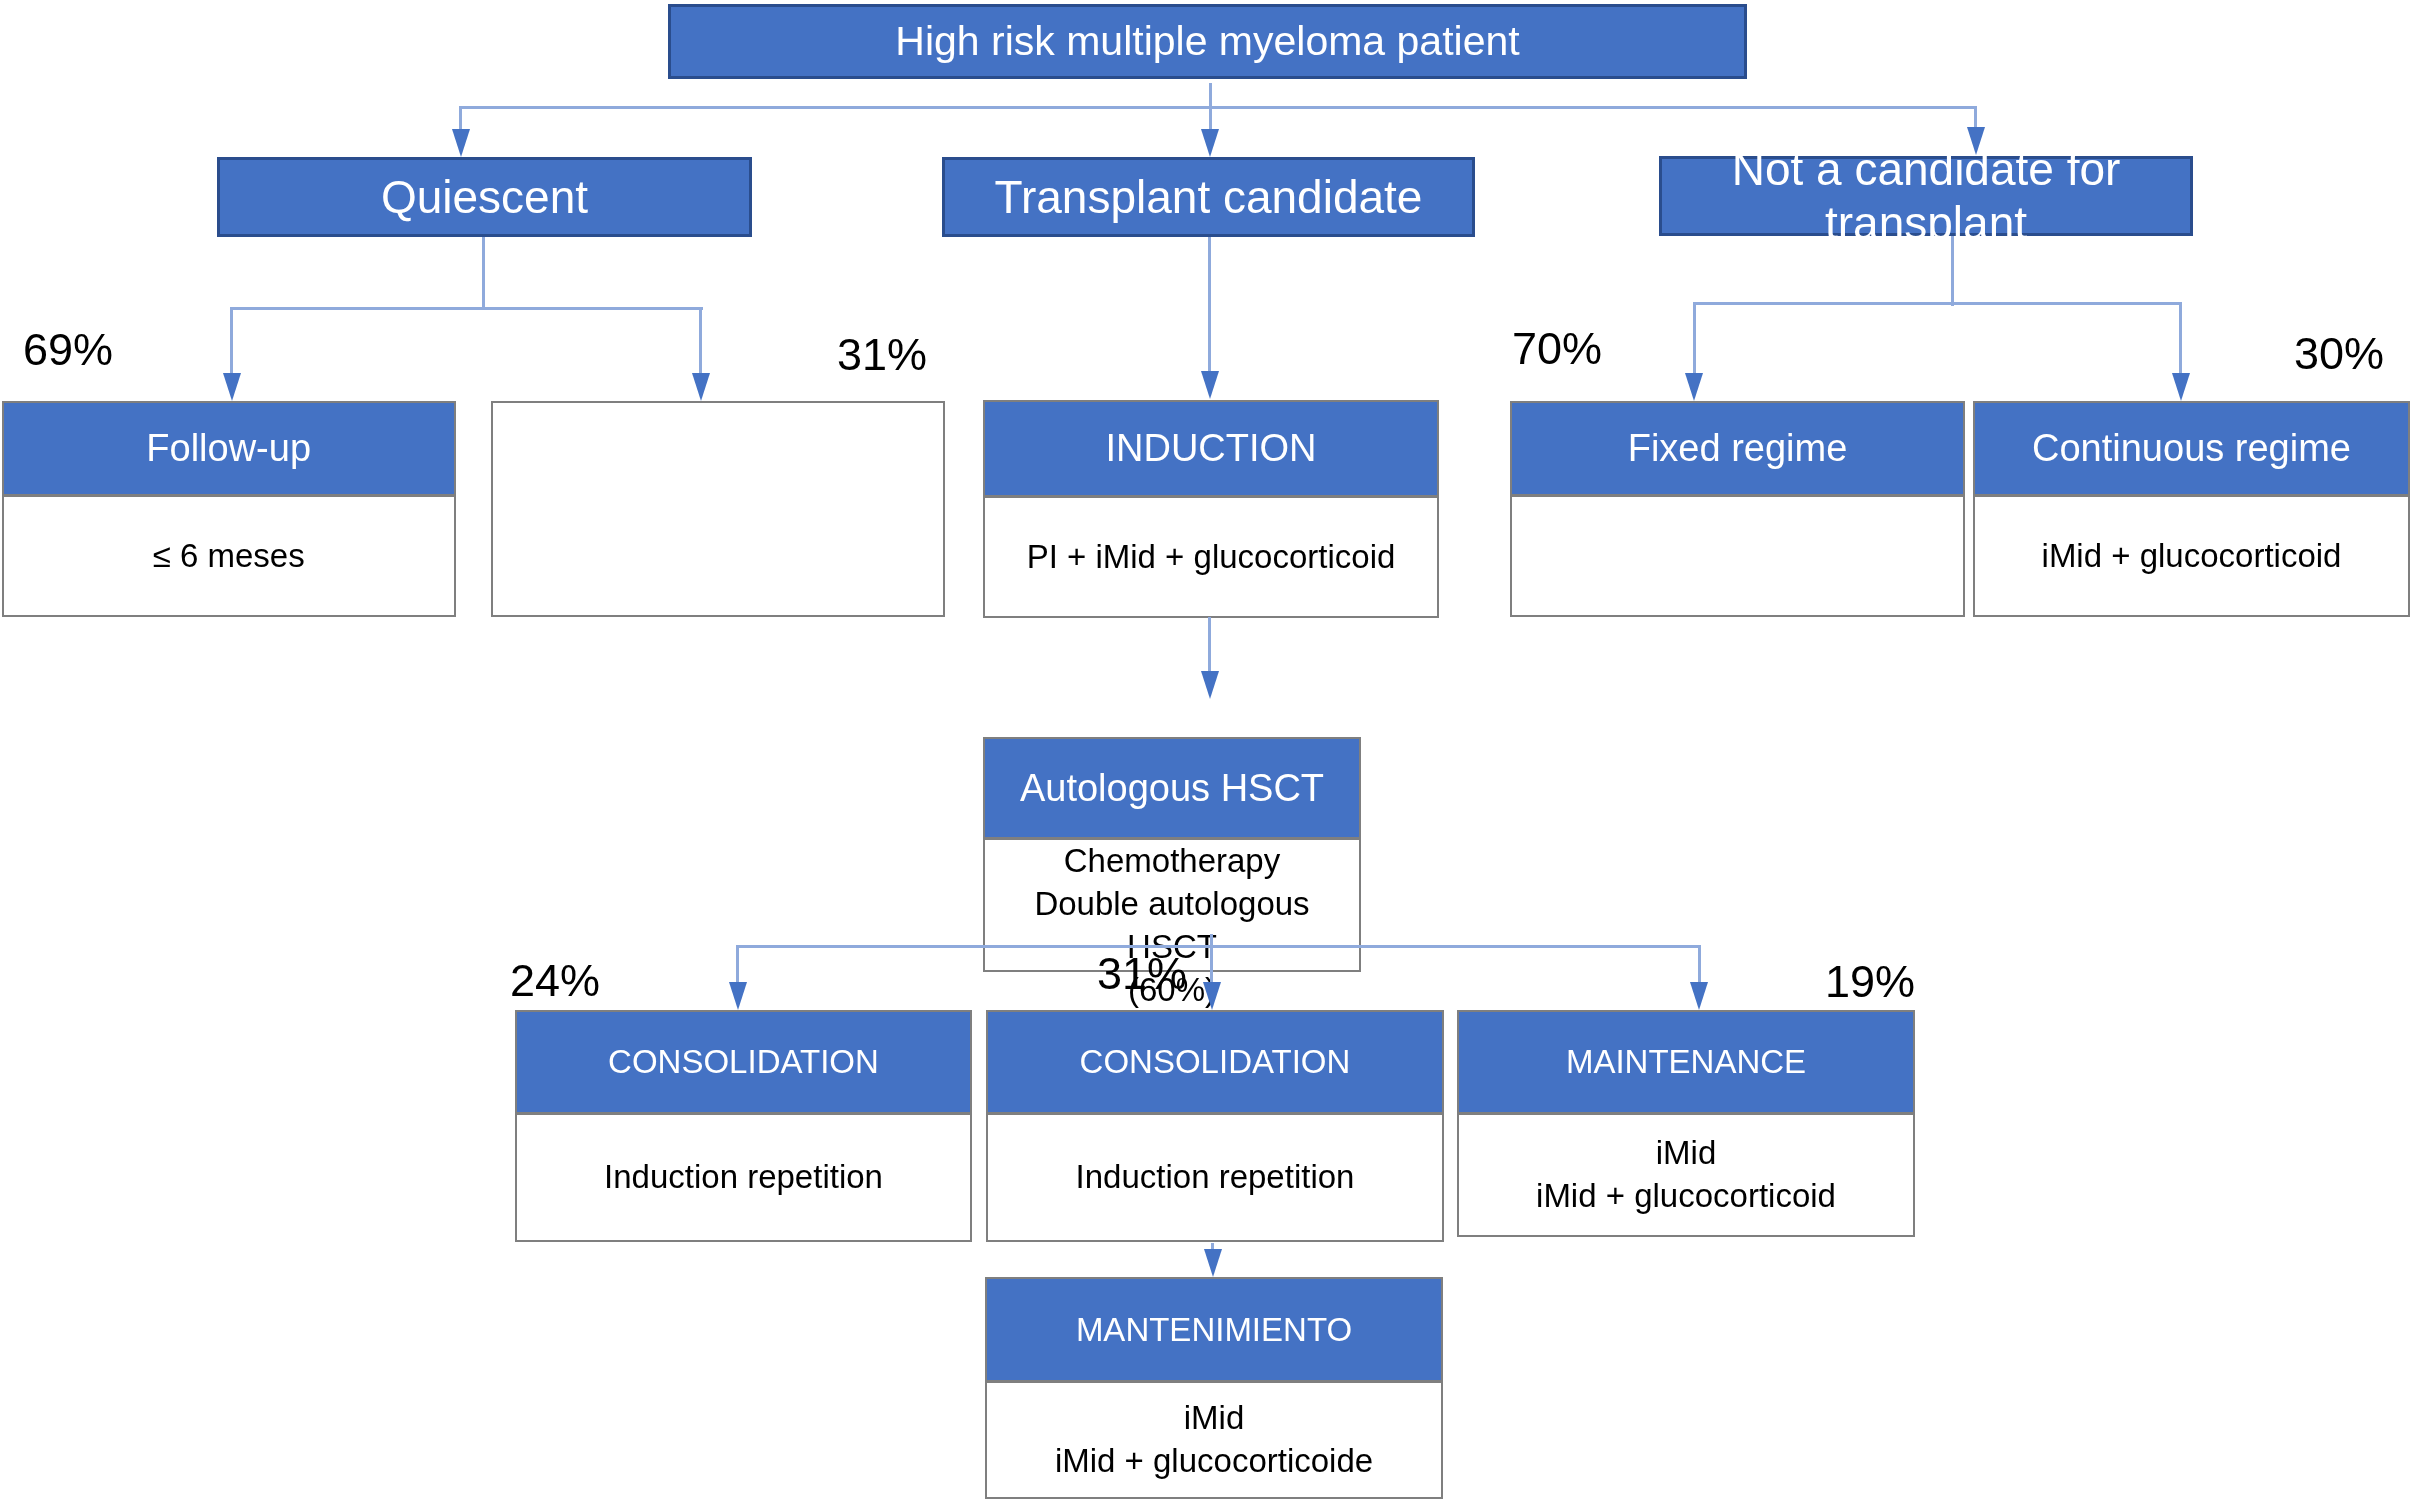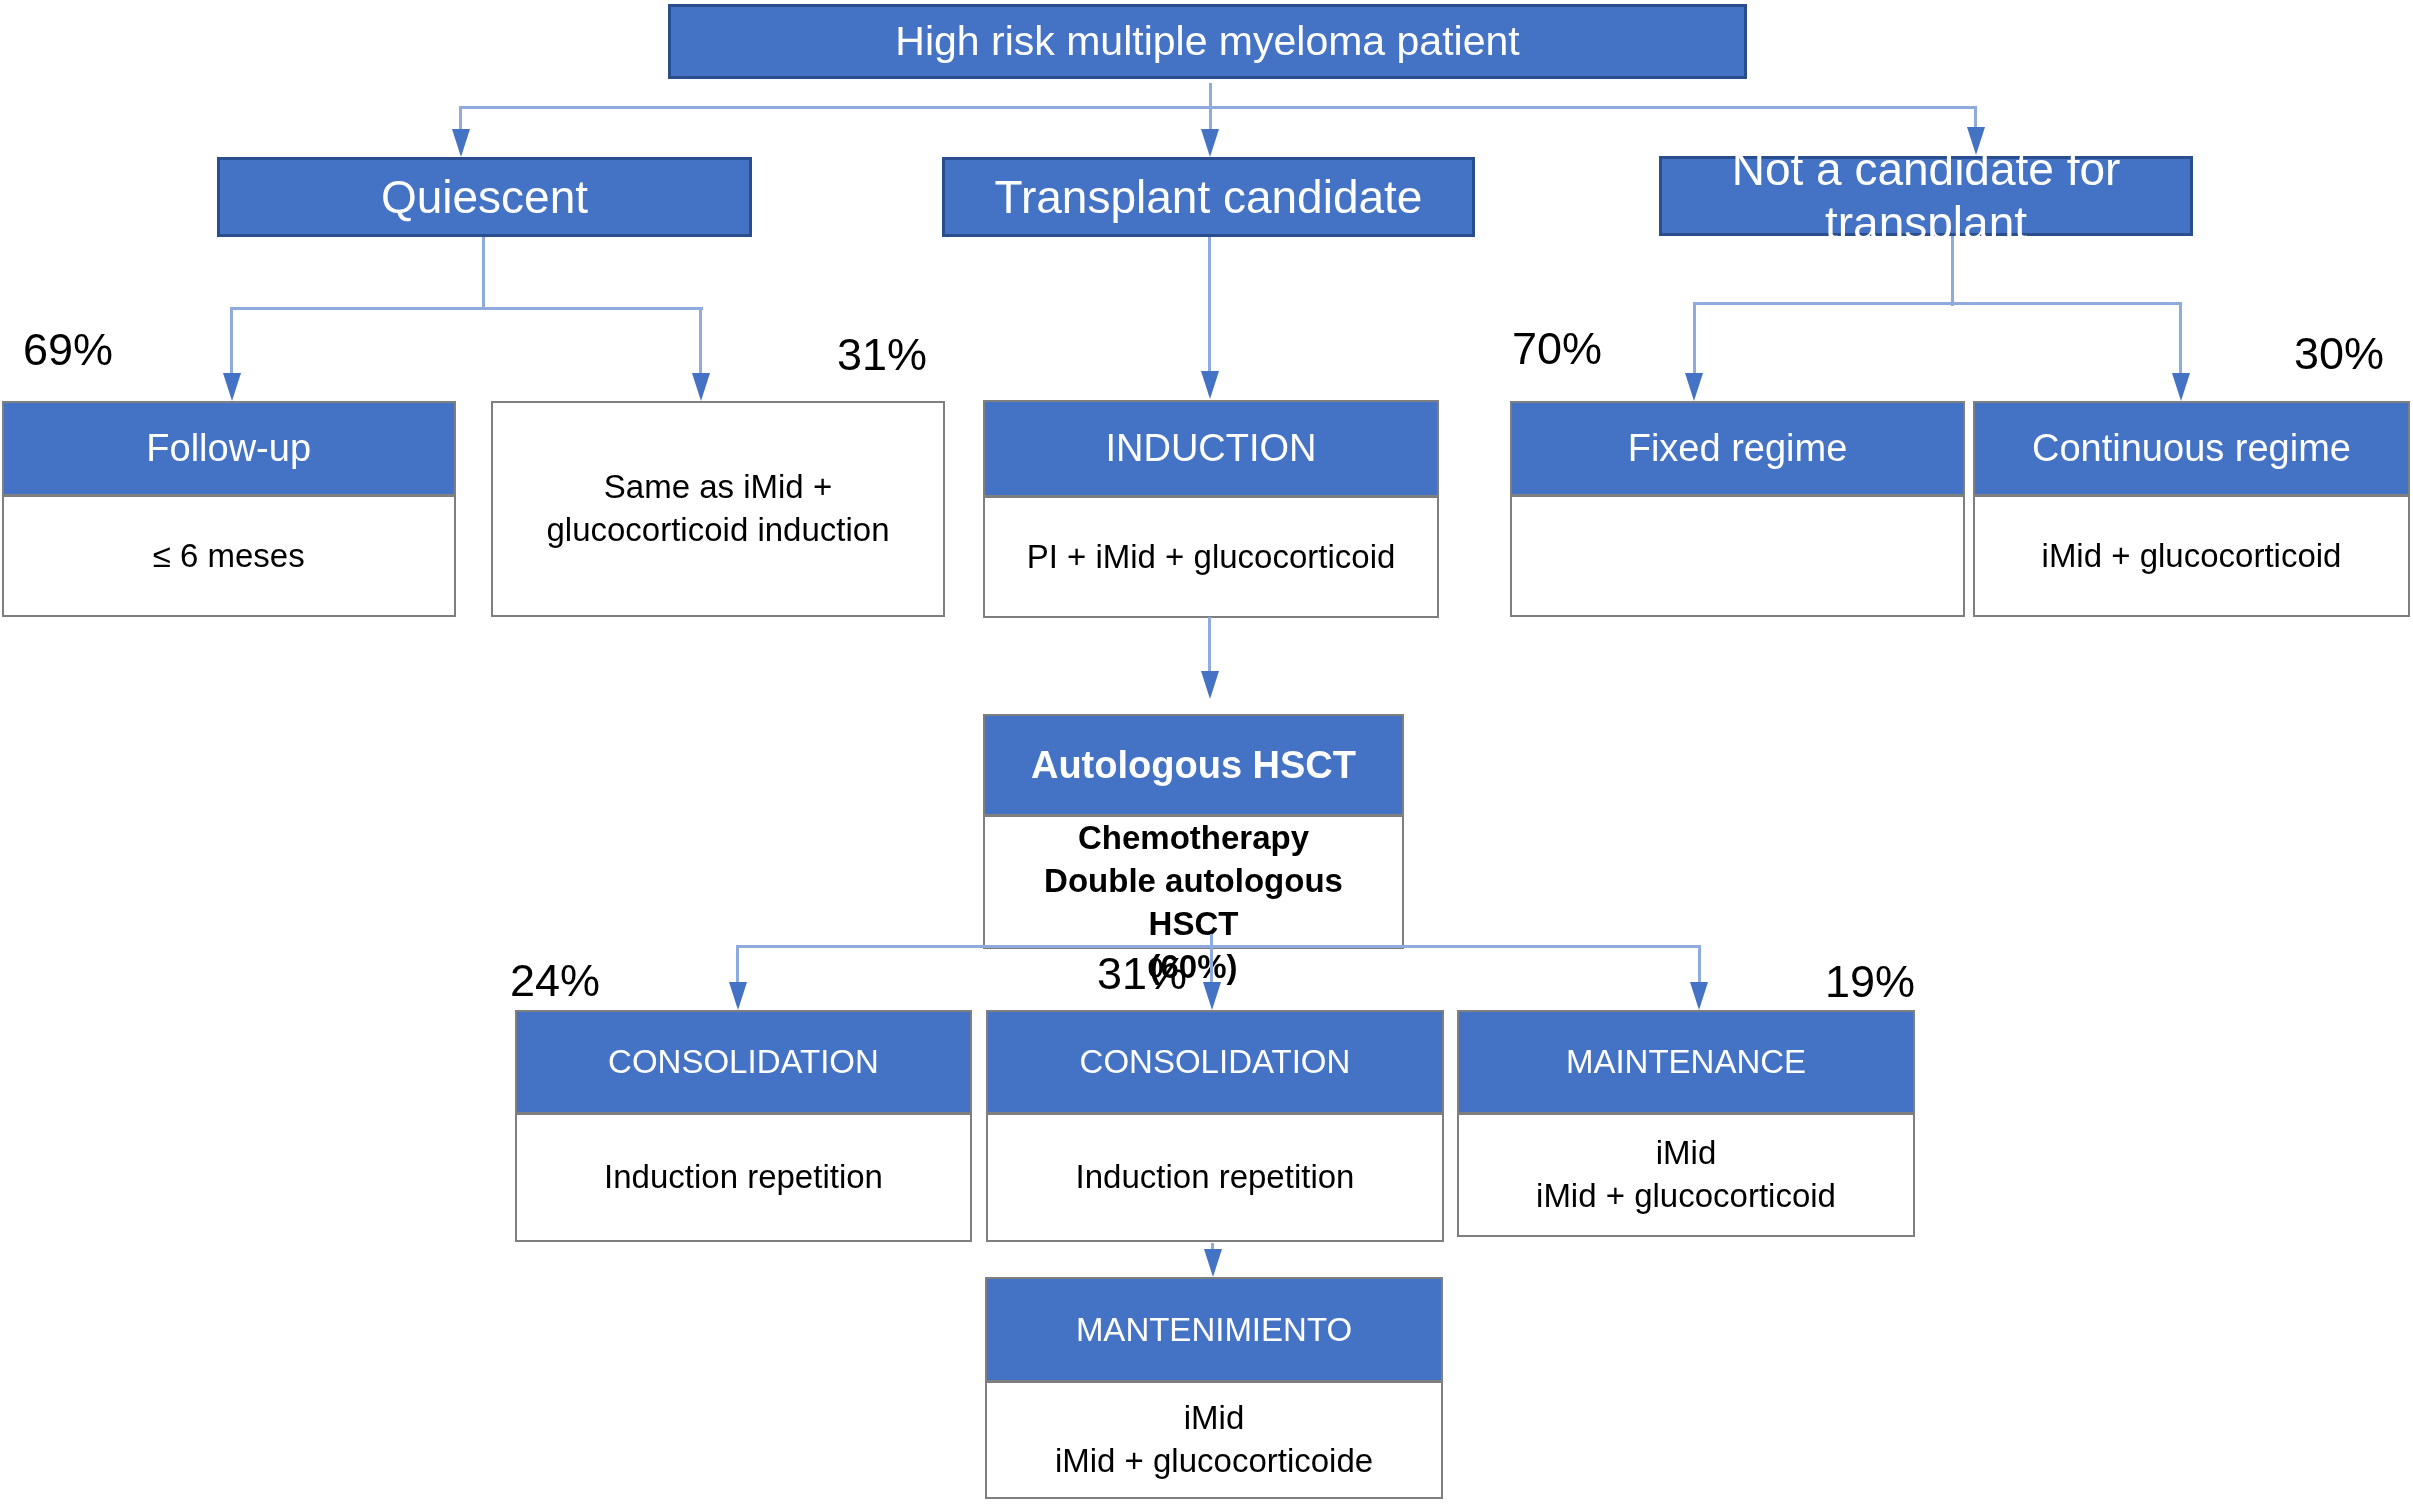--- a/index.html
+++ b/index.html
@@ -122,22 +122,20 @@
 <div class="pct" style="left:2294px; top:328px;">30%</div>
 
 <div class="card" style="left:1.7px; top:401px; width:454px; height:216px;">
   <div class="hd" style="height:94px;">
     <span>Follow-up</span>
   </div>
   <div class="bd">≤ 6 meses</div>
 </div>
 
 <div class="card" style="left:491px; top:401px; width:454px; height:216px;">
-  <div class="bd">Same as iMid +
-glucocorticoid induction</div>
 </div>
 
 <div class="card" style="left:983px; top:400px; width:456px; height:218px;">
   <div class="hd" style="height:96px;justify-content:center;">
     <span>INDUCTION</span>
   </div>
   <div class="bd">PI + iMid + glucocorticoid</div>
 </div>
 
 <div class="card" style="left:1481px; top:401px; width:455px; height:216px;margin-left:29px;">
@@ -149,21 +147,21 @@
 <div class="card" style="left:1973px; top:401px; width:437px; height:216px;">
   <div class="hd" style="height:94px;justify-content:center;">
     <span>Continuous regime</span>
   </div>
   <div class="bd">iMid + glucocorticoid</div>
 </div>
 
 <div class="line" style="left:1208px; top:617px; width:3.3px; height:55px;"></div>
 <div class="arrow" style="left:1201px; top:671px;"></div>
 
-<div class="card" style="left:983px; top:714px; width:421px; height:235px;font-weight:bold;">
+<div class="card" style="left:983px; top:737px; width:378px; height:235px;">
   <div class="hd" style="height:101px;">
     <span>Autologous HSCT</span>
   </div>
   <div class="bd">Chemotherapy
 Double autologous HSCT
 (60%)</div>
 </div>
 
 <div class="line" style="left:1210px; top:934px; width:3.3px; height:14px;"></div>
 <div class="line" style="left:738px; top:945px; width:961px; height:3.3px;"></div>

